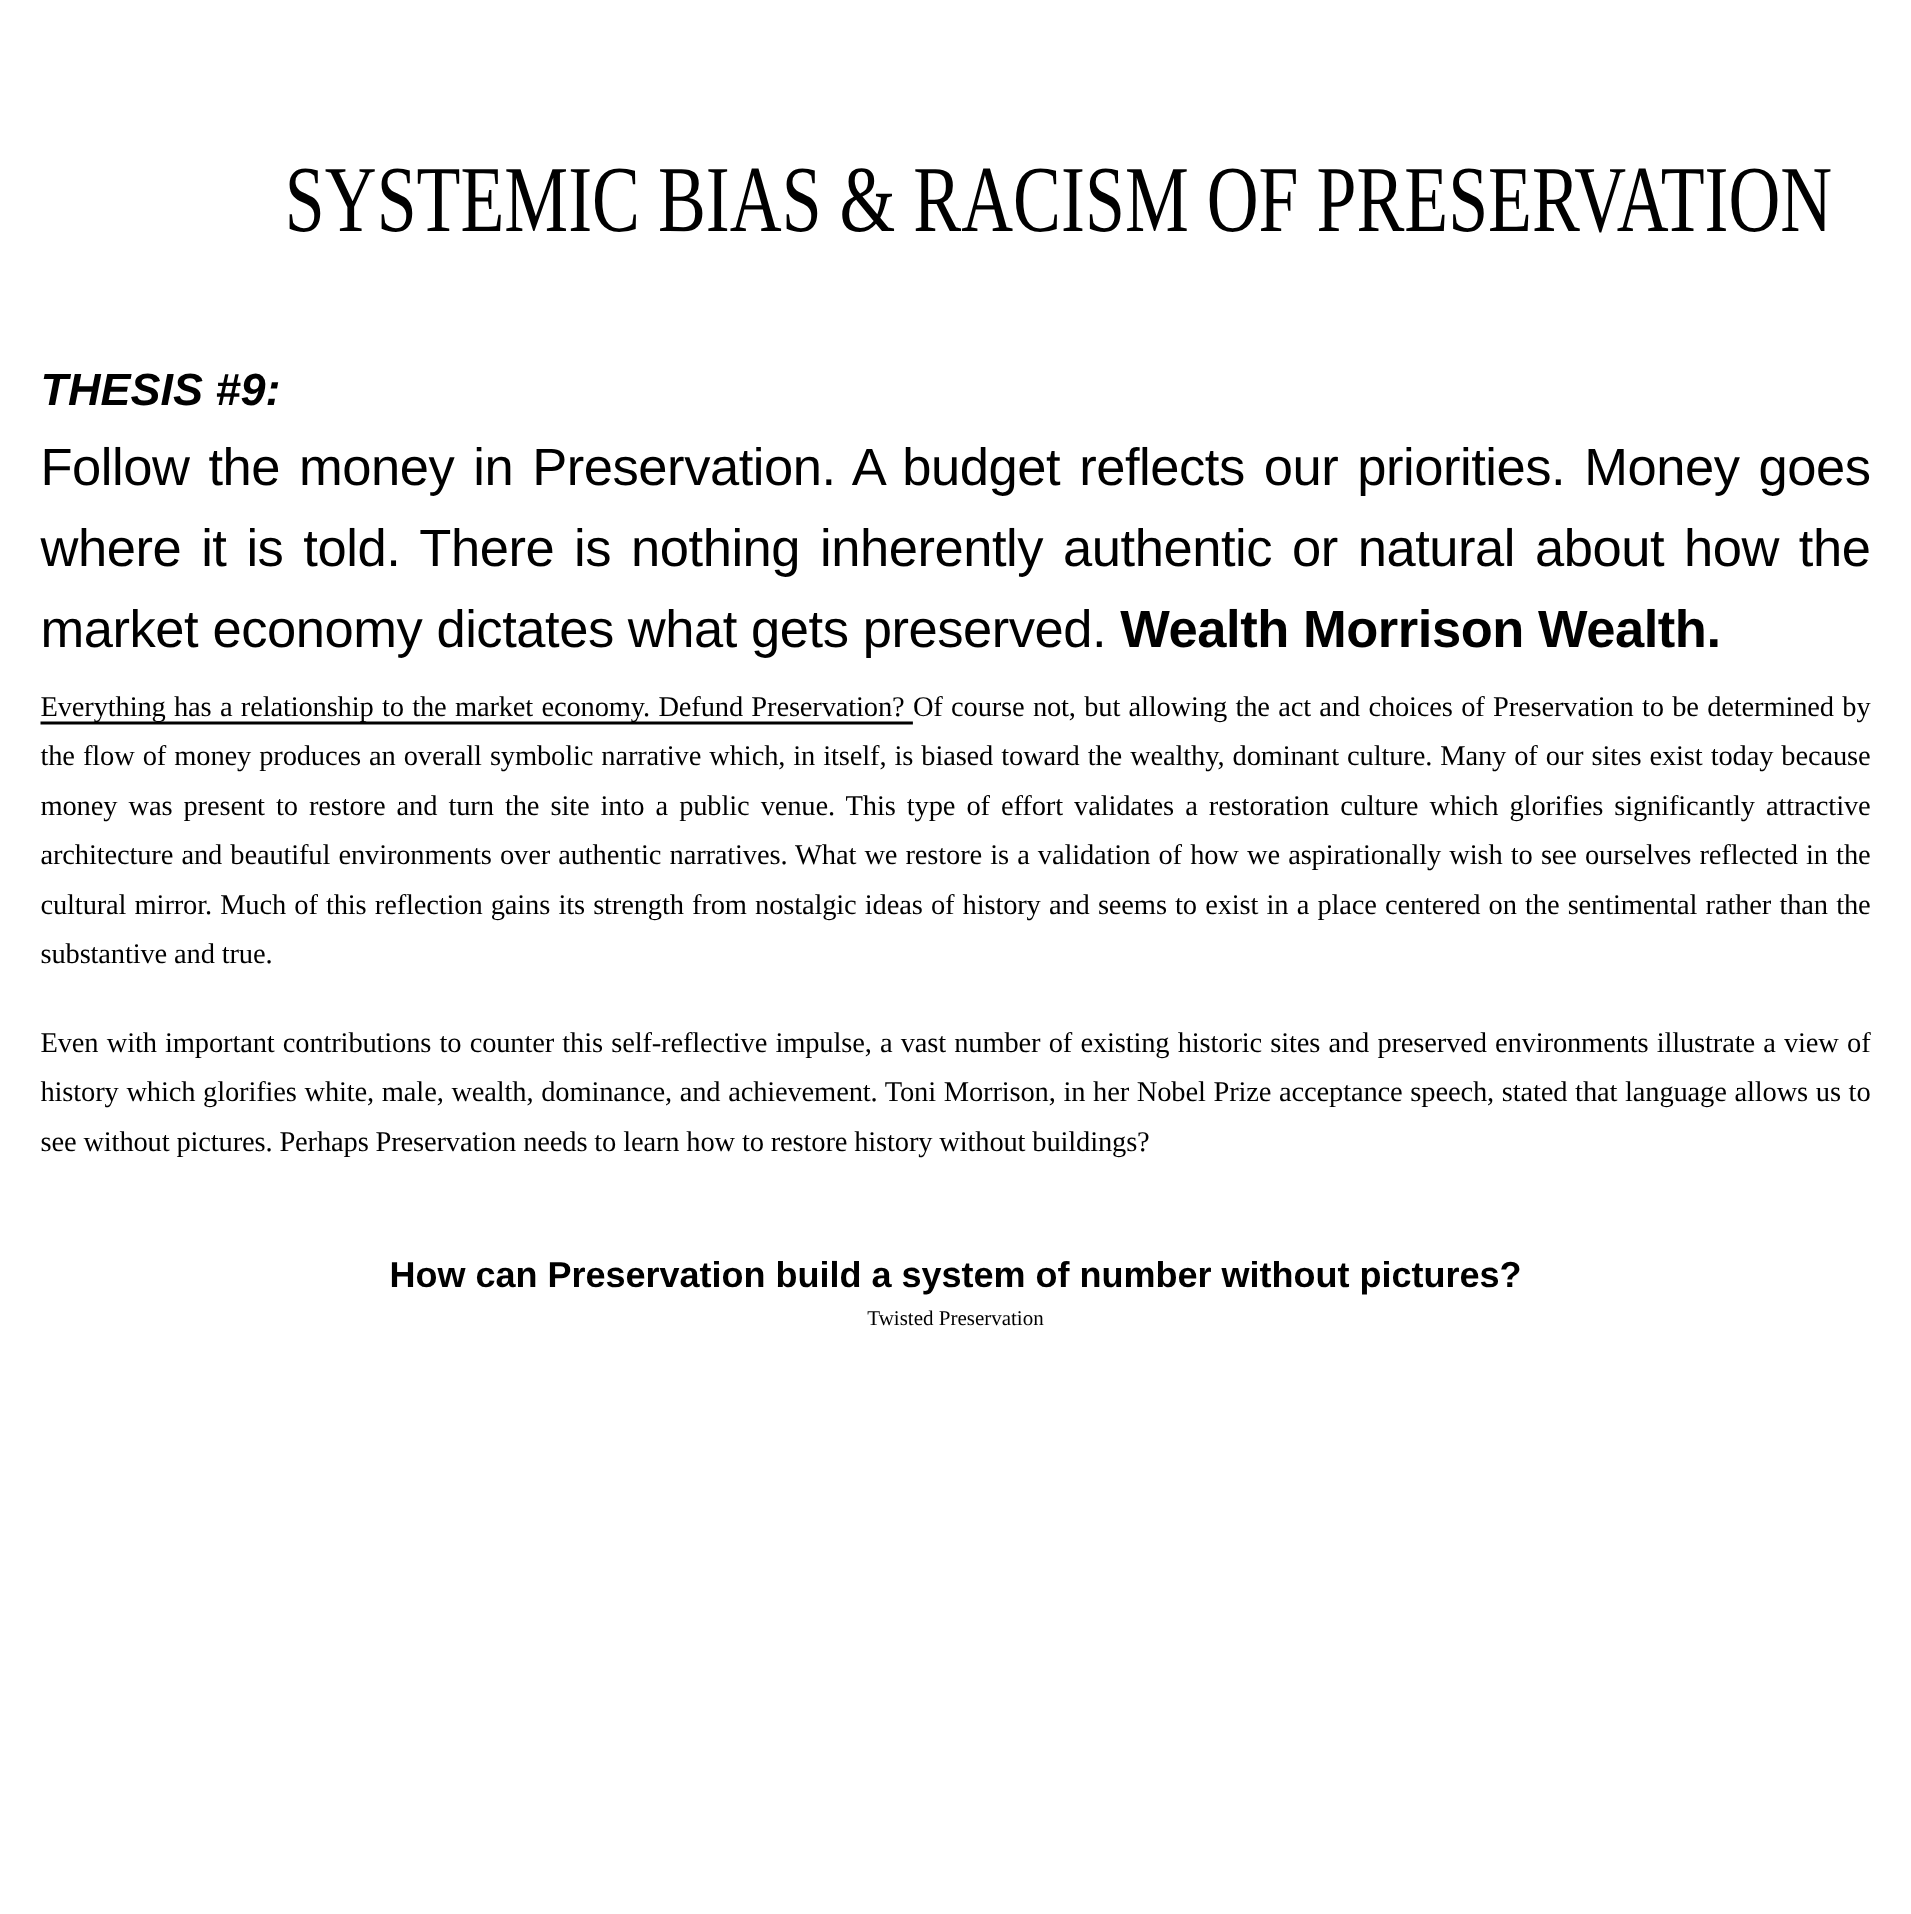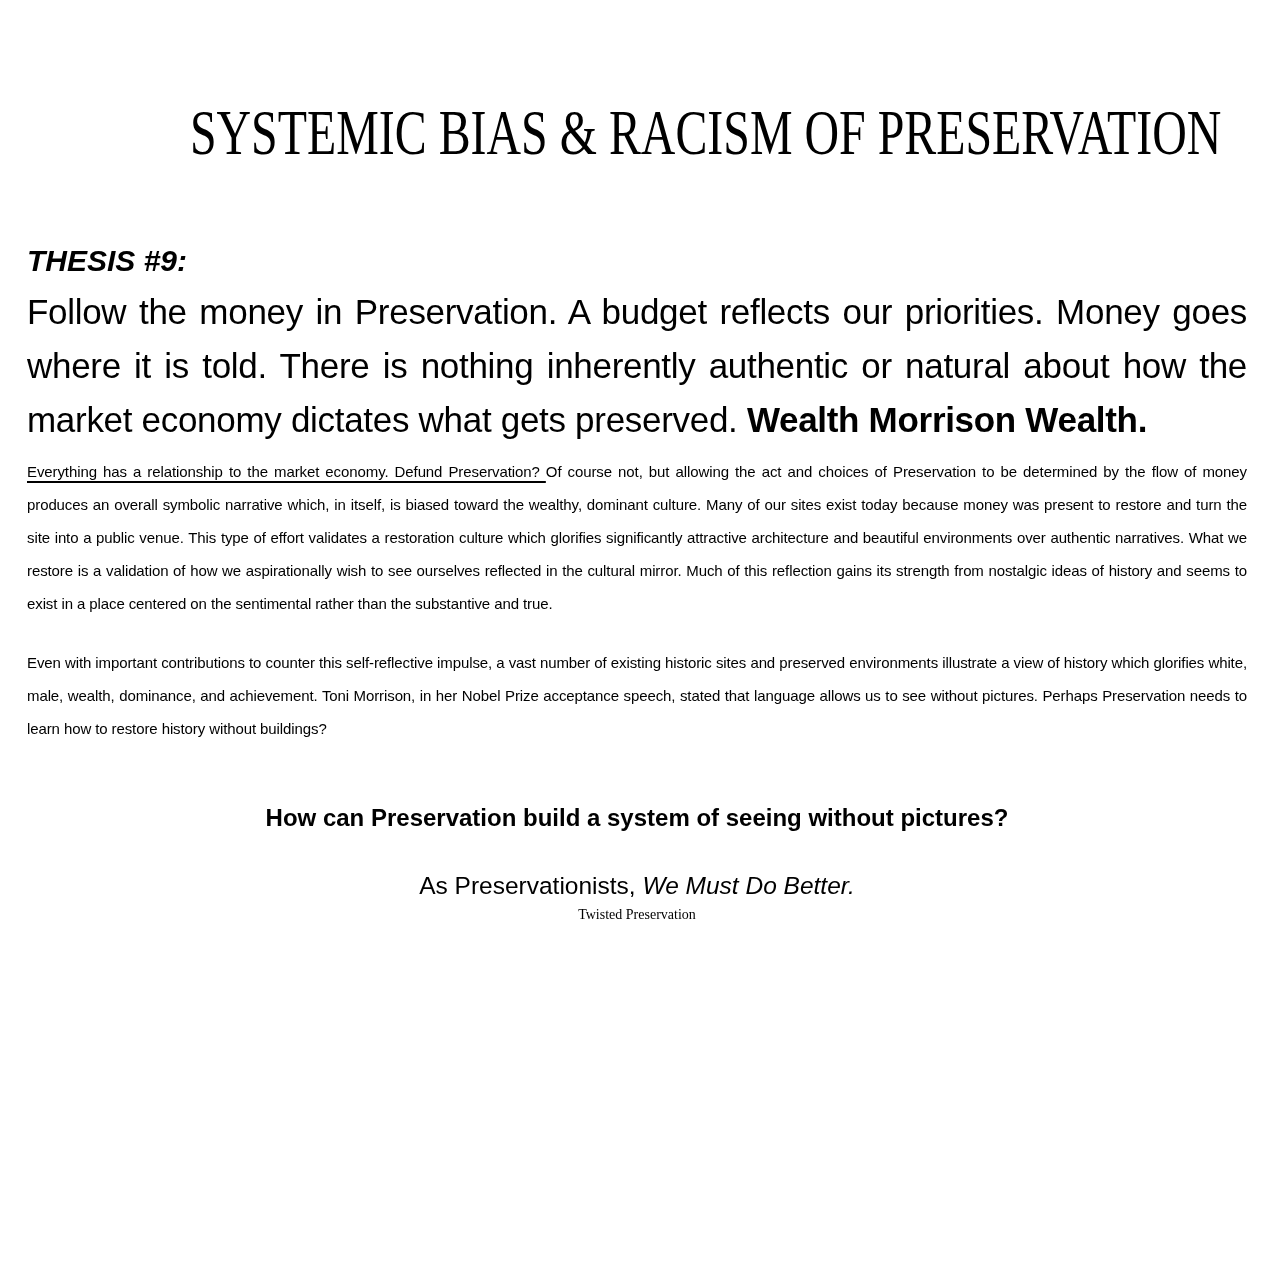--- a/index.html
+++ b/index.html
@@ -52,24 +52,25 @@
     margin: 6px 0 0 0;
     font-size: 35px;
     line-height: 54px;
     text-align: justify;
     letter-spacing: -0.3px;
   }
   .bold { font-weight: bold; }
   
   .body-para {
     margin: 8px 0 0 0;
-    font-size: 15px;
+    font-size: 19px;
     line-height: 33px;
     text-align: justify;
     letter-spacing: -0.1px;
+    font-family: Liberation Serif, serif;
   }
   .para-2 { margin-top: 26px; }
   .underline {
     text-decoration: underline;
     text-decoration-thickness: 2px;
     text-underline-offset: 4px;
   }
   
   .question {
     margin: 58px 0 0 0;
@@ -102,19 +103,18 @@
 
   <div class="section-heading thesis-heading">THESIS #9:</div>
 
   <p class="thesis-body"><span>Follow the money in Preservation. A budget reflects our priorities. Money goes where it is told.  There is nothing inherently authentic or natural about how the market economy dictates what gets preserved. </span><span class="bold">Wealth Morrison Wealth.</span></p>
 
 
   <p class="body-para"><span class="underline">Everything has a relationship to the market economy. Defund Preservation? </span><span> Of course not, but allowing the act and choices of Preservation to be determined by the flow of money produces an overall symbolic narrative which, in itself, is biased toward the wealthy, dominant culture. Many of our sites exist today because money was present to restore and turn the site into a public venue.  This type of effort validates a restoration culture which glorifies significantly attractive architecture and beautiful environments over authentic narratives. What we restore is a validation of how we aspirationally wish to see ourselves reflected in the cultural mirror. Much of this reflection gains its strength from nostalgic ideas of history and seems to exist in a place centered on the sentimental rather than the substantive and true.</span></p>
 
   <p class="body-para para-2">Even with important contributions to counter this self-reflective impulse, a vast number of existing historic sites and preserved environments illustrate a view of history which glorifies white, male, wealth, dominance, and achievement. Toni Morrison, in her Nobel Prize acceptance speech, stated that language allows us to see without pictures. Perhaps Preservation needs to learn how to restore history without buildings?</p>
 
-  <p class="question">How can Preservation build a system of seeing without pictures?</p>
+  <p class="question">How can Preservation build a system of number without pictures?</p>
 
-  <p class="closing"><span>As Preservationists, </span><span class="italic">We Must Do Better.</span></p>
 
   <p class="signature">Twisted Preservation</p>
 
 </div>
 
 </body></html>

